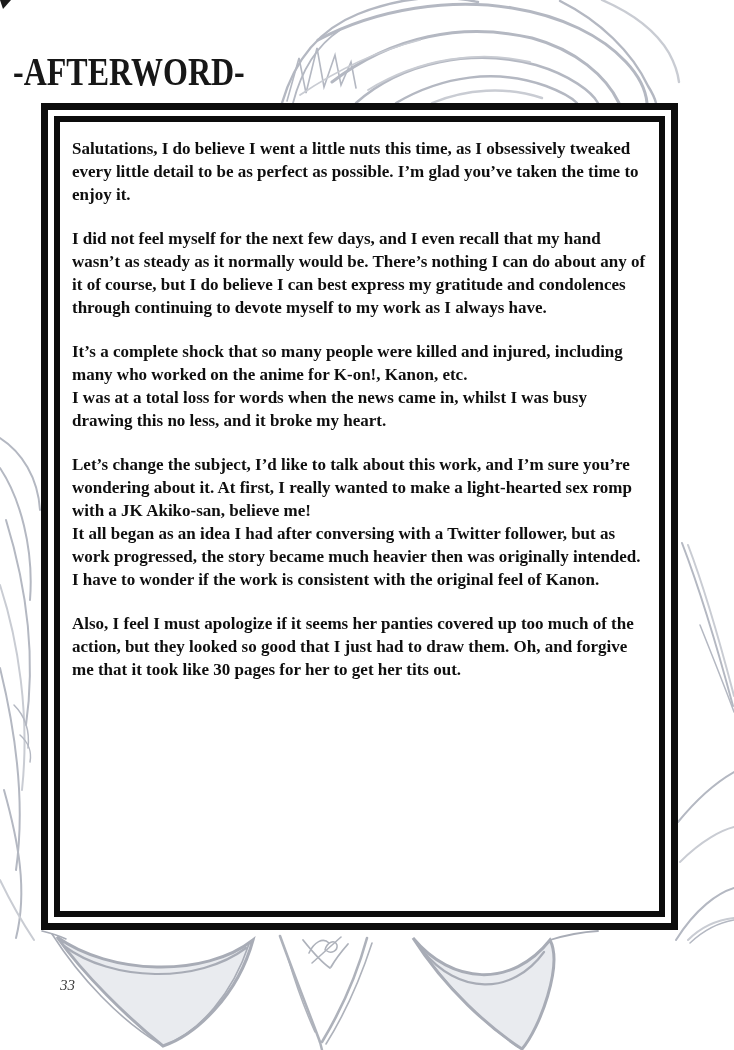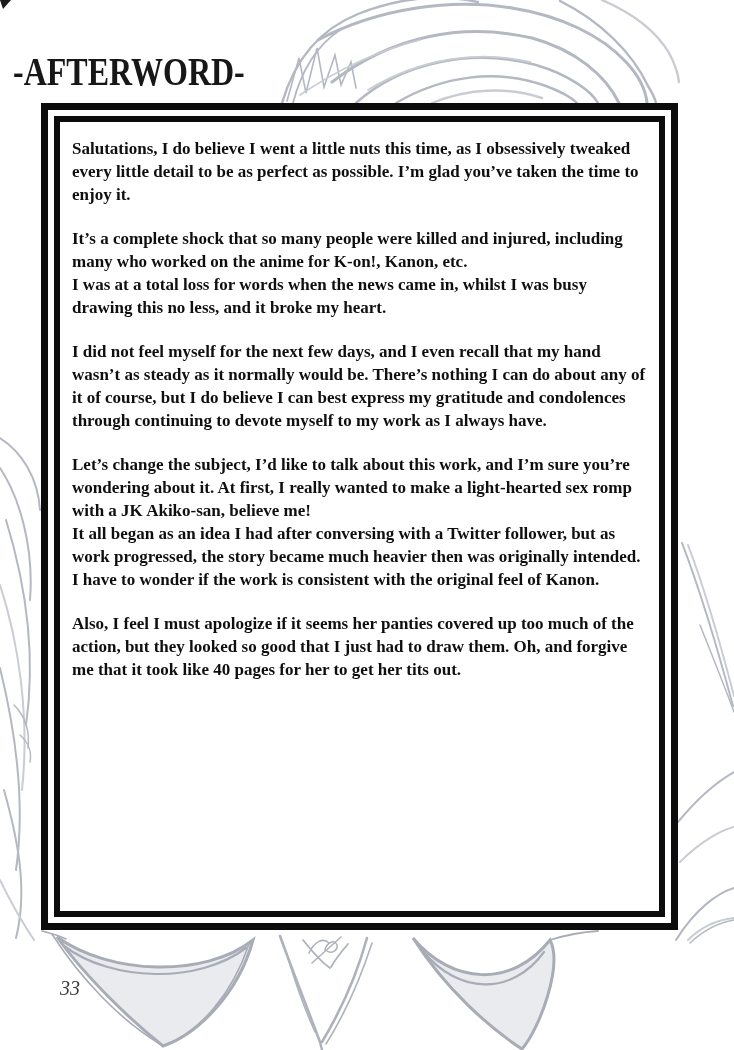--- a/index.html
+++ b/index.html
@@ -21,21 +21,21 @@
     position:absolute;left:6px;top:6px;right:6px;bottom:6px;
     border:6px solid #0c0c0c;padding:15px 8px 0 12px;overflow:hidden;
   }
   .afterword-box-inner p{
     margin:0 0 21px 0;
     font-size:17px;line-height:23px;font-weight:bold;color:#0f0f0f;
     white-space:pre-line;text-align:left;
   }
   .page-number{
     position:absolute;left:60px;top:977px;z-index:2;
-    font-size:20px;font-style:italic;color:#3a3a3a;
+    font-size:15px;font-style:italic;color:#3a3a3a;
   }
 </style>
 </head>
 <body>
 
 <svg class="sketch" width="734" height="1050" viewBox="0 0 734 1050" aria-hidden="true">
   <g fill="none" stroke="#b4b8c2" stroke-width="2.4" stroke-linecap="round">
 
     <g>
       <path d="M 282 103 C 294 62 318 30 358 14 C 398 -2 440 -6 478 2"></path>
@@ -105,22 +105,22 @@
 
     <path d="M 0 0 L 11 0 L 3 9 Z" fill="#1a1a1a" stroke="none"></path>
   </g>
 </svg>
 
 <h1 class="page-title">-AFTERWORD-</h1>
 
 <div class="afterword-box">
   <div class="afterword-box-inner">
     <p>Salutations, I do believe I went a little nuts this time, as I obsessively tweaked every little detail to be as perfect as possible. I’m glad you’ve taken the time to enjoy it.</p>
+    <p>I did not feel myself for the next few days, and I even recall that my hand wasn’t as steady as it normally would be. There’s nothing I can do about any of it of course, but I do believe I can best express my gratitude and condolences through continuing to devote myself to my work as I always have.</p>
     <p>It’s a complete shock that so many people were killed and injured, including many who worked on the anime for K-on!, Kanon, etc.
 I was at a total loss for words when the news came in, whilst I was busy drawing this no less, and it broke my heart.</p>
-    <p>I did not feel myself for the next few days, and I even recall that my hand wasn’t as steady as it normally would be. There’s nothing I can do about any of it of course, but I do believe I can best express my gratitude and condolences through continuing to devote myself to my work as I always have.</p>
     <p>Let’s change the subject, I’d like to talk about this work, and I’m sure you’re wondering about it. At first, I really wanted to make a light-hearted sex romp with a JK Akiko-san, believe me!
 It all began as an idea I had after conversing with a Twitter follower, but as work progressed, the story became much heavier then was originally intended. I have to wonder if the work is consistent with the original feel of Kanon.</p>
-    <p>Also, I feel I must apologize if it seems her panties covered up too much of the action, but they looked so good that I just had to draw them. Oh, and forgive me that it took like 40 pages for her to get her tits out.</p>
+    <p>Also, I feel I must apologize if it seems her panties covered up too much of the action, but they looked so good that I just had to draw them. Oh, and forgive me that it took like 30 pages for her to get her tits out.</p>
   </div>
 </div>
 
 <div class="page-number">33</div>
 
 </body></html>

